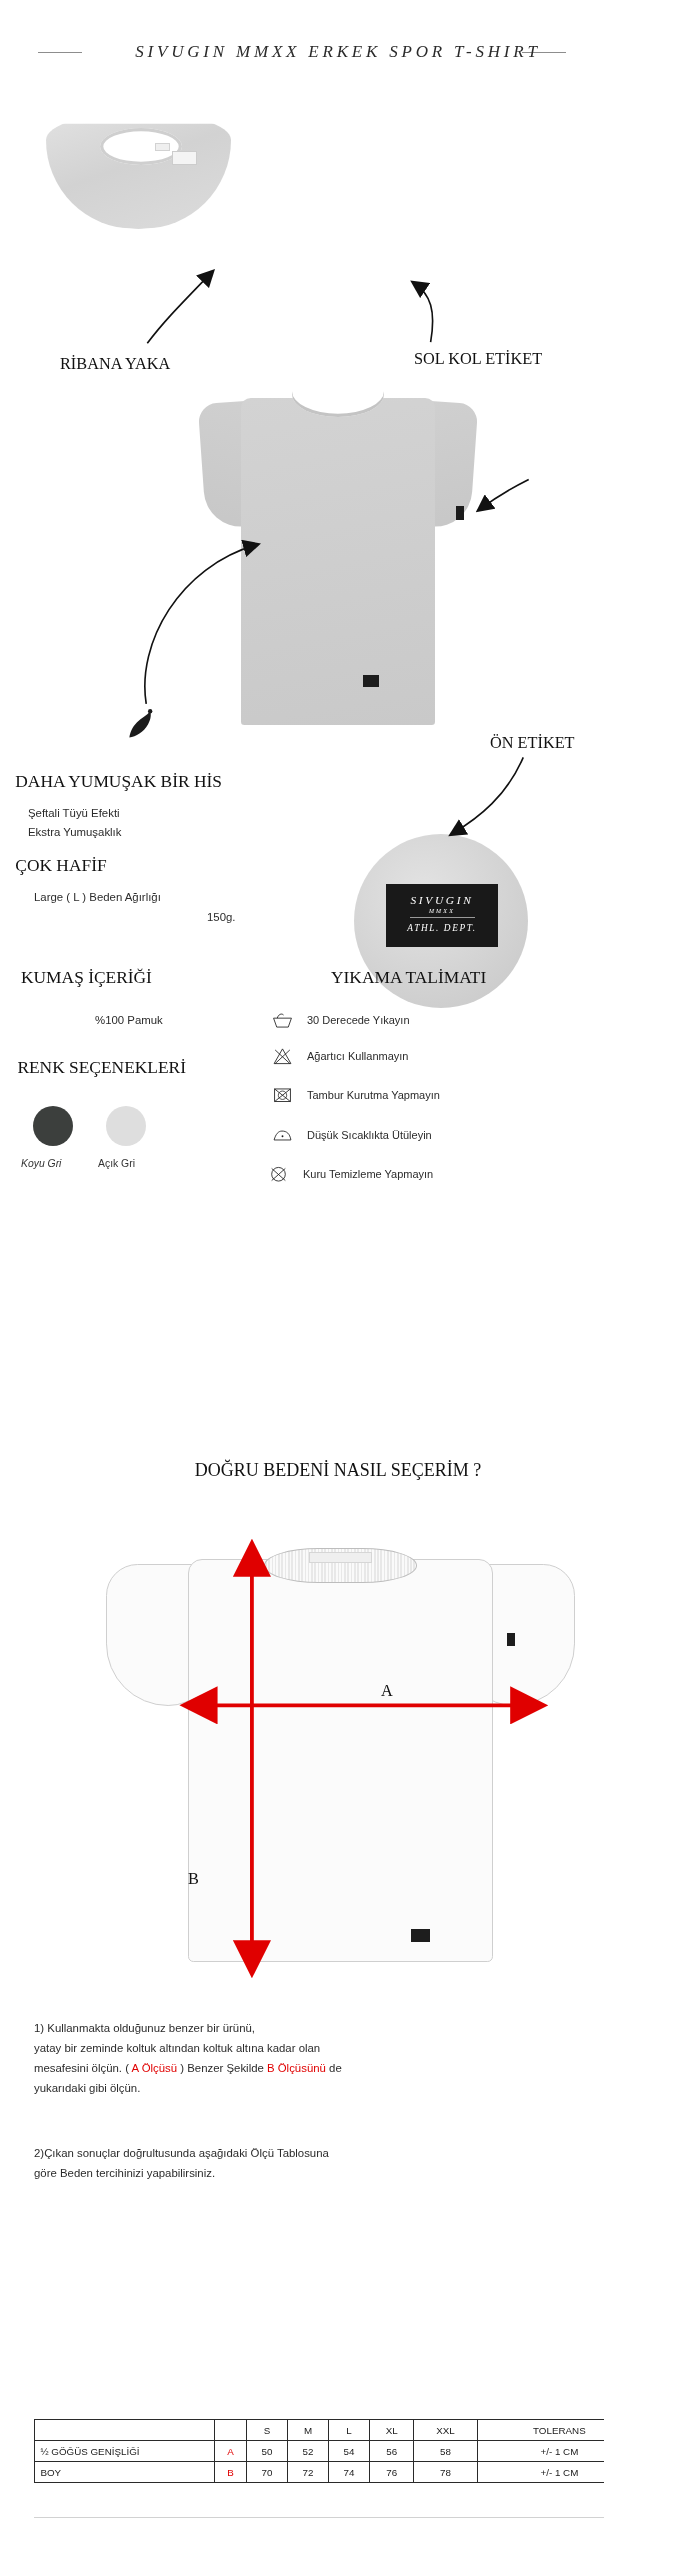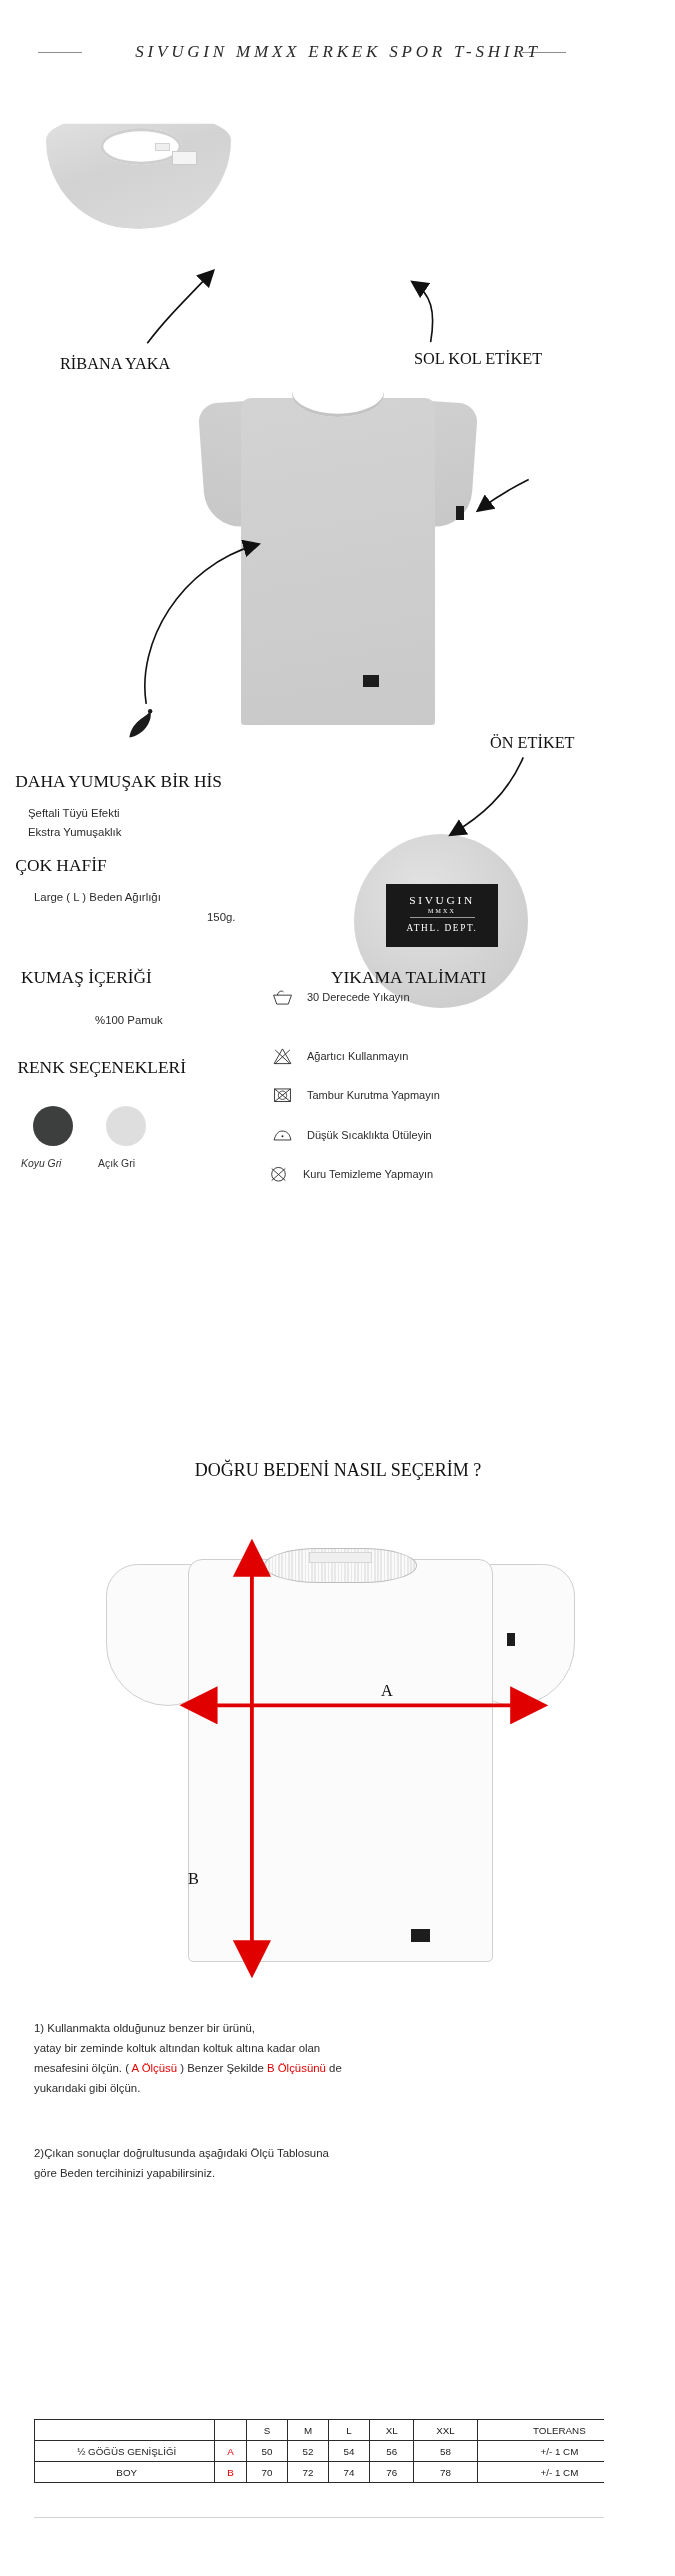--- a/index.html
+++ b/index.html
@@ -128,20 +128,21 @@
   .tee-hemtag {
     position: absolute; left: 161px; top: 305px; width: 16.3px; height: 12px;
     background: #1c1c1c;
   }
 
   
   .front-photo {
     left: 354px; top: 834px; width: 174px; height: 174px;
     border-radius: 50%;
     background: radial-gradient(circle at 40% 35%, #e3e3e3, #cfcfcf 70%, #c6c6c6 100%);
+    font-style: italic;
   }
   .front-label {
     position: absolute; left: 32px; top: 50px; width: 112px; height: 63px;
     background: #191919;
     color: #ffffff;
     text-align: center;
     font-family: "Liberation Serif", serif;
   }
   .front-label .l1 { margin-top: 9.8px; font-size: 11.4px; letter-spacing: 2.7px; }
   .front-label .l2 { margin-top: 2.2px; font-size: 6px; letter-spacing: 2.2px; }
@@ -281,21 +282,21 @@
     font-size: 9.8px;
   }
   table.size td, table.size th {
     border: 0.5px solid #2a2a2a;
     height: 21px;
     text-align: center;
     font-weight: normal;
     color: #1a1a1a;
   }
   table.size td.rowlabel {
-    text-align: center;
+    text-align: left;
     padding-left: 5.4px;
     width: 180px;
   }
   table.size td.letter { width: 32px; color: #e00000; }
   .footline {
     position: absolute; left: 34px; top: 2517px; width: 608px; height: 0.5px;
     background: #d2d2d2;
   }
 </style>
 </head>
@@ -357,21 +358,21 @@
   <div class="p-feature" style="left:47px; top:1012px;margin-left:48px;">%100 Pamuk</div>
 
   <div class="h-feature" style="left:17.4px; top:1057px;">RENK SEÇENEKLERİ</div>
   <div class="swatch dark" style="top: 1106px; background: rgb(60, 63, 61);"></div>
   <div class="swatch light" style="top: 1106px; background: rgb(222, 222, 222);"></div>
   <div class="swatch-label" style="left:21px; top:1158px;font-style:italic;">Koyu Gri</div>
   <div class="swatch-label" style="left:98px; top:1158px;">Açık Gri</div>
 
   <div class="h-feature" style="left:305px; top:967px;margin-left:26px;">YIKAMA TALİMATI</div>
 
-  <div class="wash-row" style="left:272px; top:988px;">
+  <div class="wash-row" style="left:272px; top:1011px;">
     <span class="wash-icon">
       <svg viewBox="0 0 40 34" width="21" height="18.5">
           <path d="M3 13 L37 13 L31 30 L9 30 Z" fill="none" stroke="#1b1b1b" stroke-width="1.6"></path>
           <path d="M10 13 C12 6 18 3 22 7" fill="none" stroke="#1b1b1b" stroke-width="1.6"></path>
         </svg>
     </span>
     <span class="wash-text">30 Derecede Yıkayın</span>
   </div>
 
   <div class="wash-row" style="left:272px; top:1047px;">

